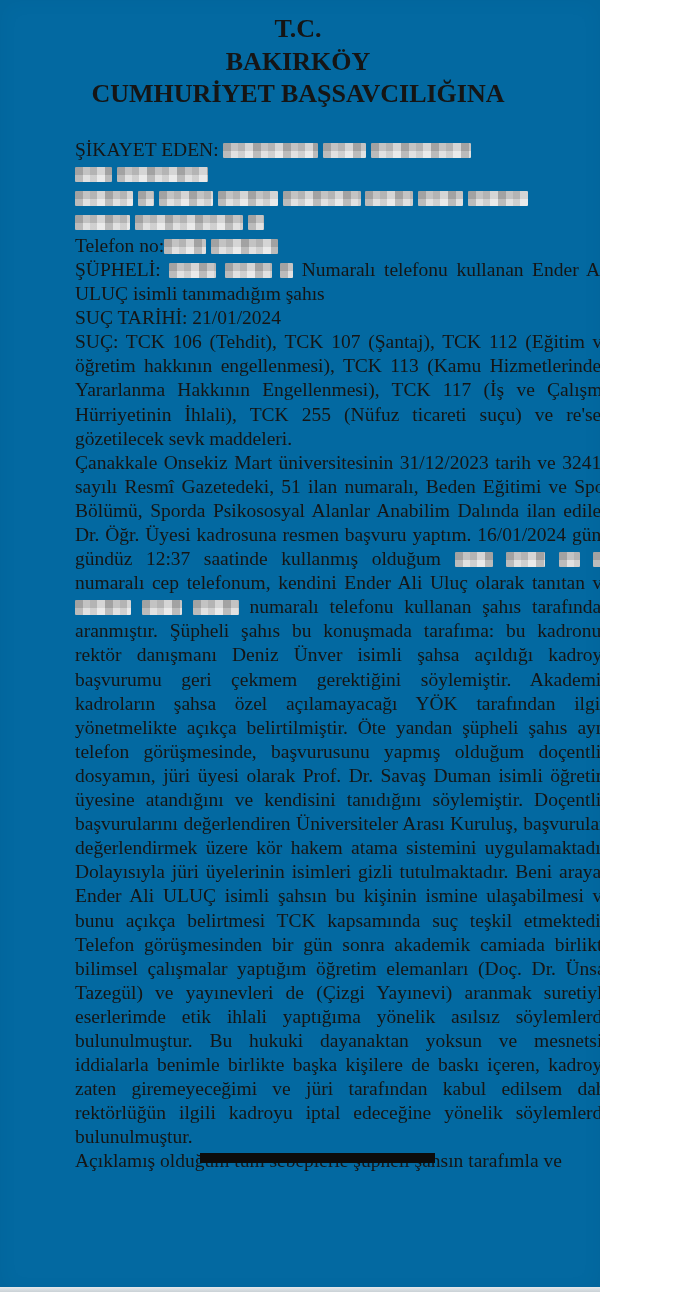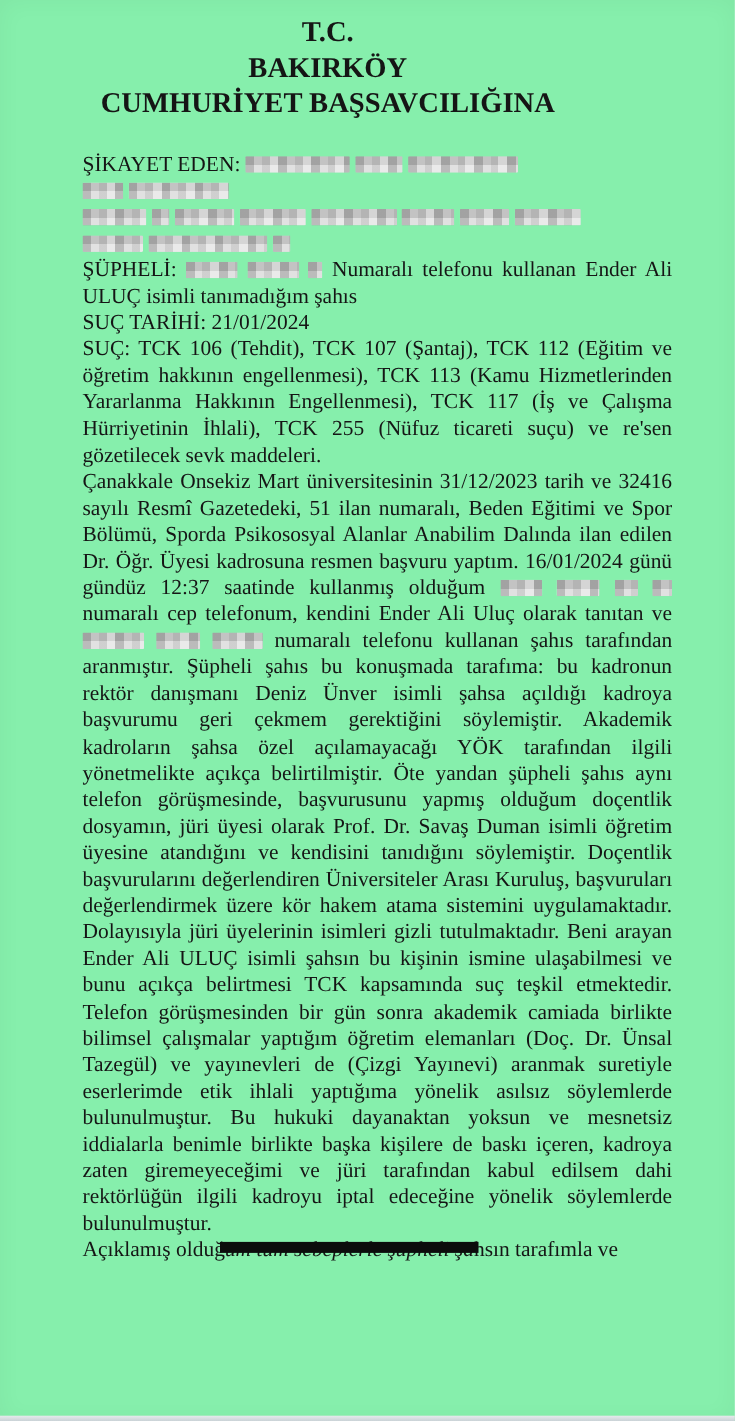--- a/index.html
+++ b/index.html
@@ -4,22 +4,22 @@
 <style>
   html,body{margin:0;padding:0;}
   body{
     width:680px;height:1292px;overflow:hidden;
     background:#ffffff;
     font-family:"Liberation Serif","DejaVu Serif",serif;
     color:#151515;
     -webkit-font-smoothing:antialiased;
   }
   .page{
-    position:relative;width:668px;height:1292px;overflow:hidden;
-    background:#86efac;
+    position:relative;width:600px;height:1292px;overflow:hidden;
+    background:#0369a1;
     box-shadow:inset 0 0 22px rgba(0,0,0,0.045);
   }
   .doc{
     position:absolute;left:75px;top:13px;width:536px;
     font-size:19.5px;line-height:24.1px;
   }
   .hdr{
     text-align:center;font-weight:bold;
     font-size:26px;line-height:32.5px;
     transform:translateX(-45px);
@@ -30,21 +30,21 @@
   .just{text-align:justify;}
   strong{font-weight:normal;}
   .redact{
     display:inline-block;height:15px;vertical-align:-2px;border-radius:1px;
     background-color:#d9d9d9;
     background-image:
       repeating-linear-gradient(90deg, rgba(0,0,0,.17) 0 8px, rgba(0,0,0,0) 8px 15px, rgba(0,0,0,.08) 15px 22px, rgba(255,255,255,.30) 22px 30px),
       repeating-linear-gradient(180deg, rgba(0,0,0,.10) 0 8px, rgba(255,255,255,.22) 8px 15px);
   }
   .gap{display:inline-block;height:1px;}
-  .barred{position:relative;font-style:italic;}
+  .barred{position:relative;}
   .barred::after{
     content:"";position:absolute;left:-4px;right:-4px;top:2.5px;height:10.5px;
     background:#0c0c0c;
   }
   .photo-edge{
     position:absolute;left:0;bottom:0;width:680px;height:5px;
     background:linear-gradient(#e6eaec,#c9d1d6);
   }
 </style>
 </head>
@@ -55,20 +55,21 @@
     <div class="hdr">
       <div>T.C.</div>
       <div>BAKIRKÖY</div>
       <div>CUMHURİYET BAŞSAVCILIĞINA</div>
     </div>
     <div id="doc-body">
         <p class="ln"><strong>ŞİKAYET EDEN:</strong> <span class="redact" style="width: 95px;"></span> <span class="redact" style="width: 43px;"></span> <span class="redact" style="width: 100px;"></span></p>
         <p class="ln"><span class="redact" style="width: 37px;"></span> <span class="redact" style="width: 91px;"></span></p>
         <p class="ln"><span class="redact" style="width: 58px;"></span> <span class="redact" style="width: 16px;"></span> <span class="redact" style="width: 54px;"></span> <span class="redact" style="width: 60px;"></span> <span class="redact" style="width: 78px;"></span> <span class="redact" style="width: 48px;"></span> <span class="redact" style="width: 45px;"></span> <span class="redact" style="width: 60px;"></span></p>
         <p class="ln"><span class="redact" style="width: 55px;"></span> <span class="redact" style="width: 108px;"></span> <span class="redact" style="width: 16px;"></span></p>
+        <p class="ln"><span>Telefon no:</span><span class="redact" style="width: 42px;"></span> <span class="redact" style="width: 67px;"></span></p>
         <p class="ln just"><strong>ŞÜPHELİ:</strong> <span class="redact" style="width: 47px;"></span> <span class="redact" style="width: 47px;"></span> <span class="redact" style="width: 13px;"></span> <span>Numaralı telefonu kullanan Ender Ali ULUÇ isimli tanımadığım şahıs</span></p>
         <p class="ln"><strong>SUÇ TARİHİ:</strong> <span>21/01/2024</span></p>
         <p class="ln just"><strong>SUÇ:</strong> <span>TCK 106 (Tehdit), TCK 107 (Şantaj), TCK 112 (Eğitim ve öğretim hakkının engellenmesi), TCK 113 (Kamu Hizmetlerinden Yararlanma Hakkının Engellenmesi), TCK 117 (İş ve Çalışma Hürriyetinin İhlali), TCK 255 (Nüfuz ticareti suçu) ve re'sen gözetilecek sevk maddeleri.</span></p>
         <p class="ln just"><span>Çanakkale Onsekiz Mart üniversitesinin 31/12/2023 tarih ve 32416 sayılı Resmî Gazetedeki, 51 ilan numaralı, Beden Eğitimi ve Spor Bölümü, Sporda Psikososyal Alanlar Anabilim Dalında ilan edilen Dr. Öğr. Üyesi kadrosuna resmen başvuru yaptım. 16/01/2024 günü gündüz 12:37 saatinde kullanmış olduğum</span> <span class="redact" style="width: 38px;"></span> <span class="redact" style="width: 39px;"></span> <span class="redact" style="width: 21px;"></span> <span class="redact" style="width: 18px;"></span> <span>numaralı cep telefonum, kendini Ender Ali Uluç olarak tanıtan ve</span> <span class="redact" style="width: 56px;"></span> <span class="redact" style="width: 40px;"></span> <span class="redact" style="width: 46px;"></span> <span>numaralı telefonu kullanan şahıs tarafından aranmıştır. Şüpheli şahıs bu konuşmada tarafıma: bu kadronun rektör danışmanı Deniz Ünver isimli şahsa açıldığı kadroya başvurumu geri çekmem gerektiğini söylemiştir. Akademik kadroların şahsa özel açılamayacağı YÖK tarafından ilgili yönetmelikte açıkça belirtilmiştir. Öte yandan şüpheli şahıs aynı telefon görüşmesinde, başvurusunu yapmış olduğum doçentlik dosyamın, jüri üyesi olarak Prof. Dr. Savaş Duman isimli öğretim üyesine atandığını ve kendisini tanıdığını söylemiştir. Doçentlik başvurularını değerlendiren Üniversiteler Arası Kuruluş, başvuruları değerlendirmek üzere kör hakem atama sistemini uygulamaktadır. Dolayısıyla jüri üyelerinin isimleri gizli tutulmaktadır. Beni arayan Ender Ali ULUÇ isimli şahsın bu kişinin ismine ulaşabilmesi ve bunu açıkça belirtmesi TCK kapsamında suç teşkil etmektedir. Telefon görüşmesinden bir gün sonra akademik camiada birlikte bilimsel çalışmalar yaptığım öğretim elemanları (Doç. Dr. Ünsal Tazegül) ve yayınevleri de (Çizgi Yayınevi) aranmak suretiyle eserlerimde etik ihlali yaptığıma yönelik asılsız söylemlerde bulunulmuştur. Bu hukuki dayanaktan yoksun ve mesnetsiz iddialarla benimle birlikte başka kişilere de baskı içeren, kadroya zaten giremeyeceğimi ve jüri tarafından kabul edilsem dahi rektörlüğün ilgili kadroyu iptal edeceğine yönelik söylemlerde bulunulmuştur.</span></p>
         <p class="ln just"><span>Açıklamış olduğ</span><span class="barred">um tüm sebeplerle şüpheli şa</span><span>hsın tarafımla ve</span></p>
       </div>
   </div>
   <div class="photo-edge"></div>
 </div>
 

